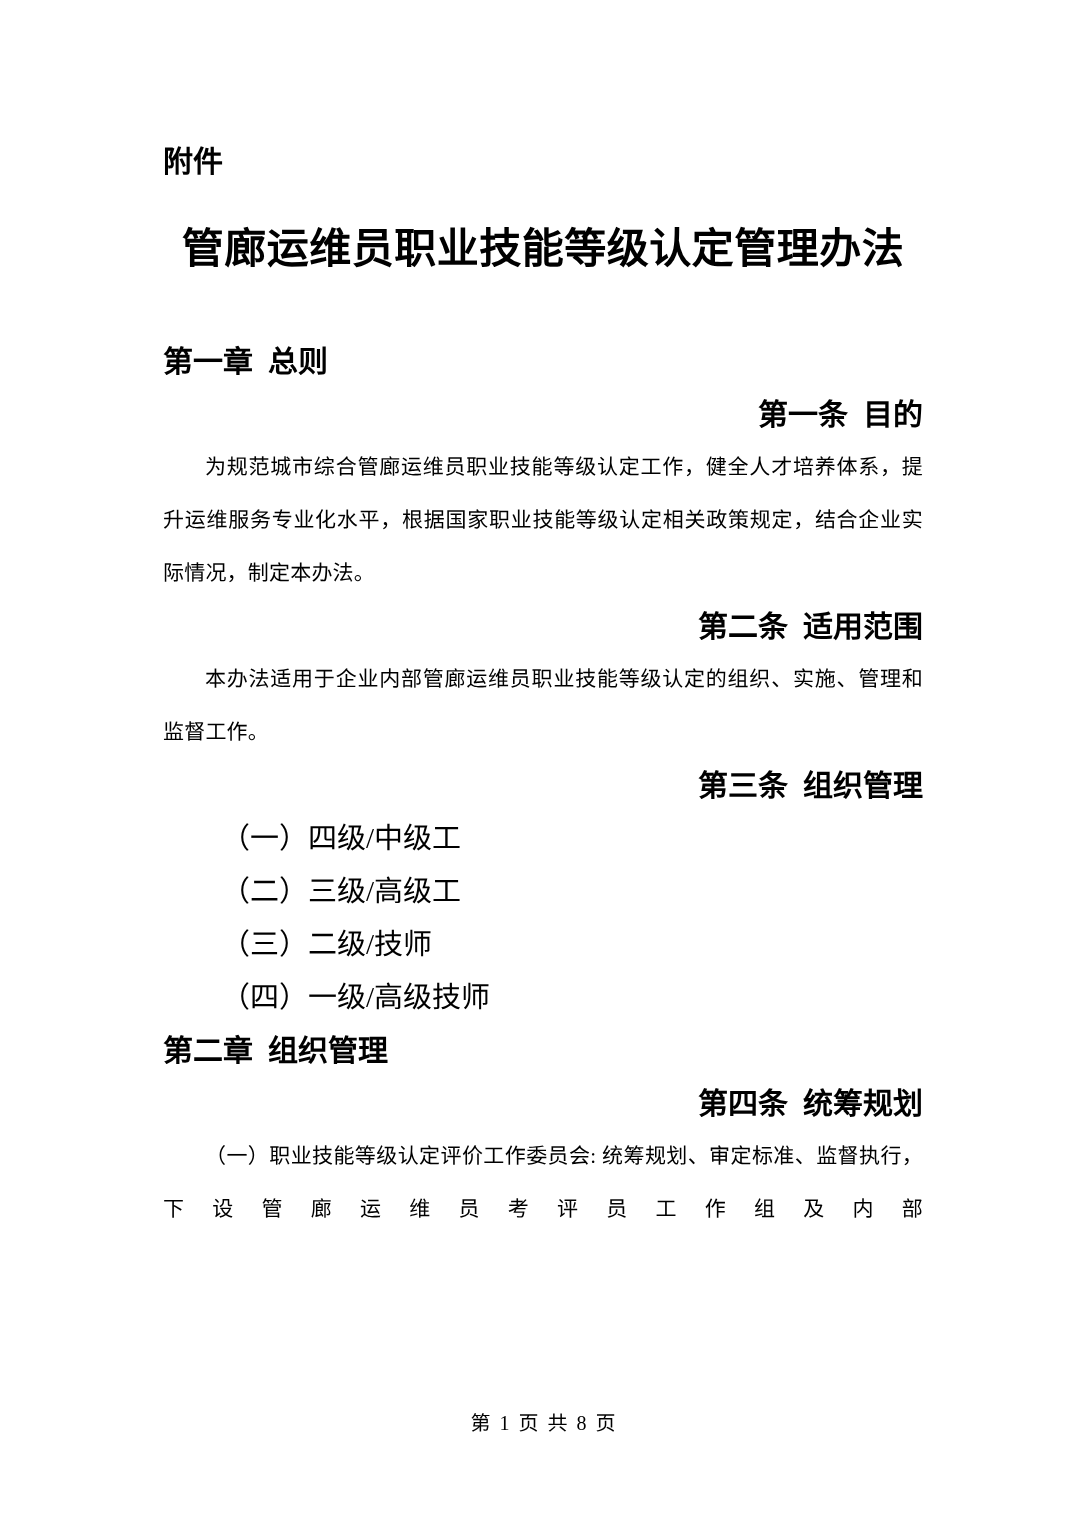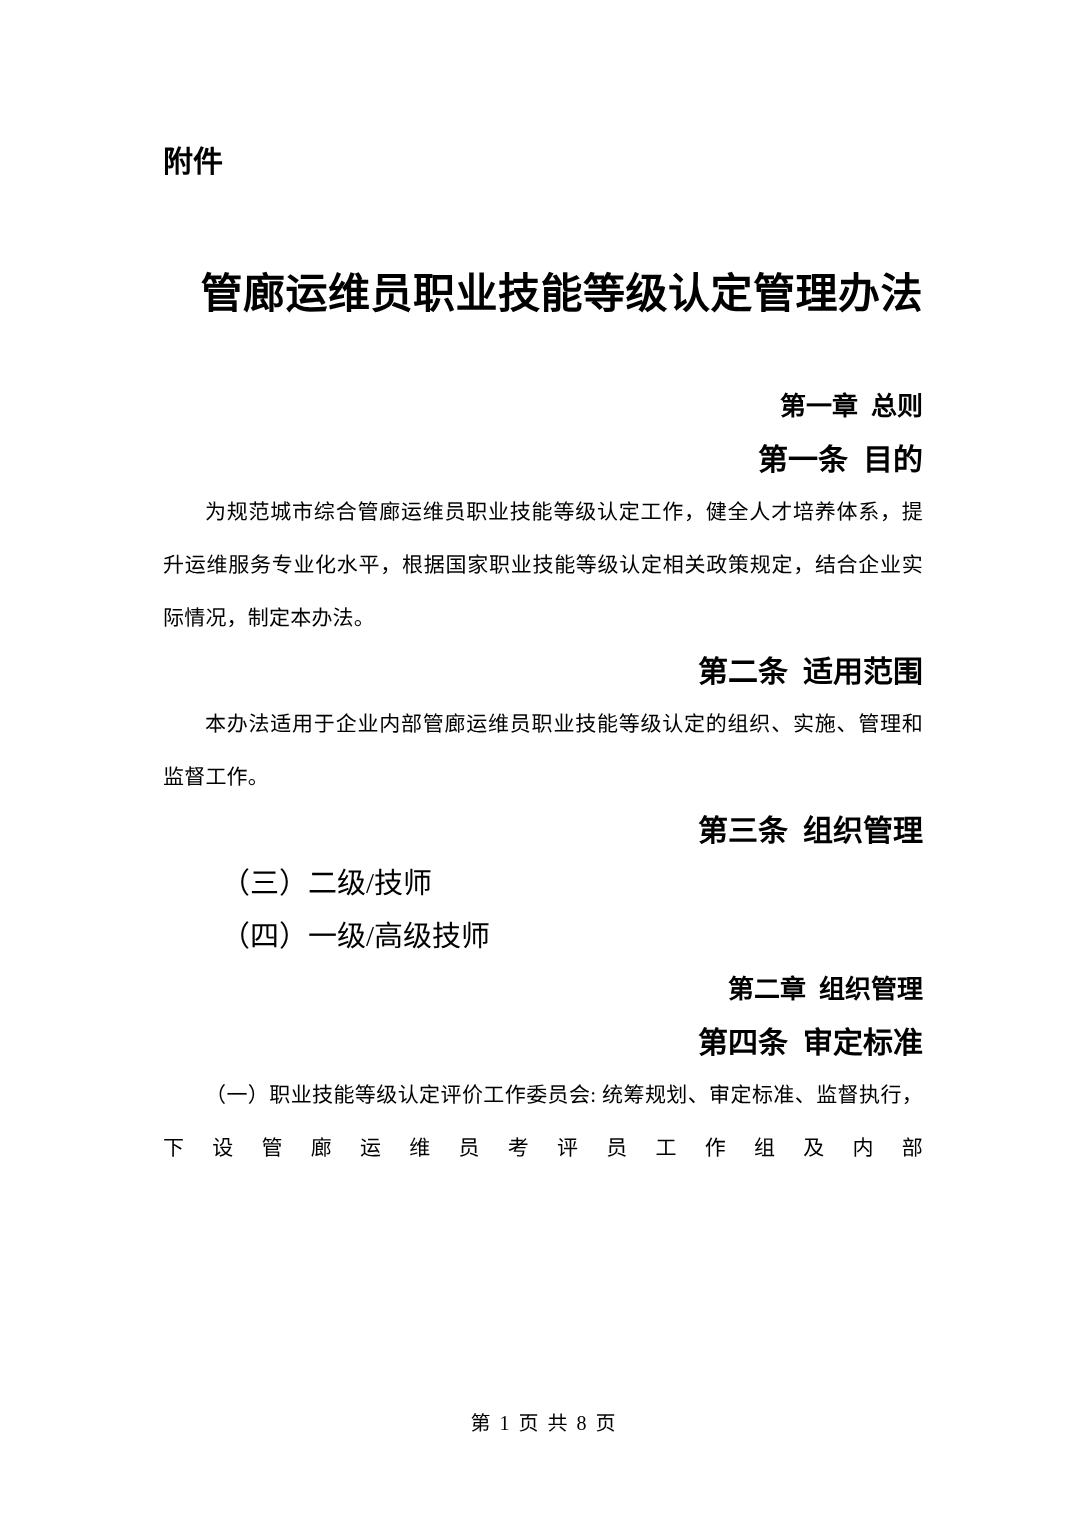--- a/index.html
+++ b/index.html
@@ -21,35 +21,35 @@
     font-family: "Liberation Serif", serif;
   }
   .attachment {
     font-family: "Liberation Sans", sans-serif;
     font-weight: 600;
     font-size: 30px;
     line-height: 40px;
     color: #000000;
   }
   .doc-title {
-    margin: 84px 0 0 0;
+    margin: 39px 0 0 0;
     font-family: "Liberation Serif", serif;
     font-weight: bold;
     font-size: 42px;
     line-height: 56px;
-    text-align: right;
+    text-align: center;
     letter-spacing: 0.5px;
   }
   .chapter-heading {
     margin: 58px 0 0 0;
     font-family: "Liberation Sans", sans-serif;
     font-weight: 700;
-    font-size: 26px;
+    font-size: 30px;
     line-height: 53px;
-    text-align: right;
+    text-align: left;
   }
   .chapter-heading.second {
     margin: 0;
   }
   .article-heading {
     margin: 0;
     font-family: "Liberation Sans", sans-serif;
     font-weight: 700;
     font-size: 30px;
     line-height: 53px;
@@ -109,25 +109,27 @@
   <p class="body-para">为规范城市综合管廊运维员职业技能等级认定工作，健全人才培养体系，提升运维服务专业化水平，根据国家职业技能等级认定相关政策规定，结合企业实际情况，制定本办法。</p>
 
   <h3 class="article-heading">第二条 适用范围</h3>
 
   <p class="body-para">本办法适用于企业内部管廊运维员职业技能等级认定的组织、实施、管理和监督工作。</p>
 
   <h3 class="article-heading">第三条 组织管理</h3>
 
 
   <ul class="level-list">
+    <li class="level-item">（一）四级/中级工</li>
+    <li class="level-item">（二）三级/高级工</li>
     <li class="level-item">（三）二级/技师</li>
     <li class="level-item">（四）一级/高级技师</li>
   </ul>
 
   <h2 class="chapter-heading second">第二章 组织管理</h2>
 
-  <h3 class="article-heading">第四条 审定标准</h3>
+  <h3 class="article-heading">第四条 统筹规划</h3>
 
   <p class="body-para cut">（一）职业技能等级认定评价工作委员会: 统筹规划、审定标准、监督执行，下设管廊运维员考评员工作组及内部</p>
 
   <div class="page-footer">第 1 页 共 8 页</div>
 
 </div>
 
 </body></html>

